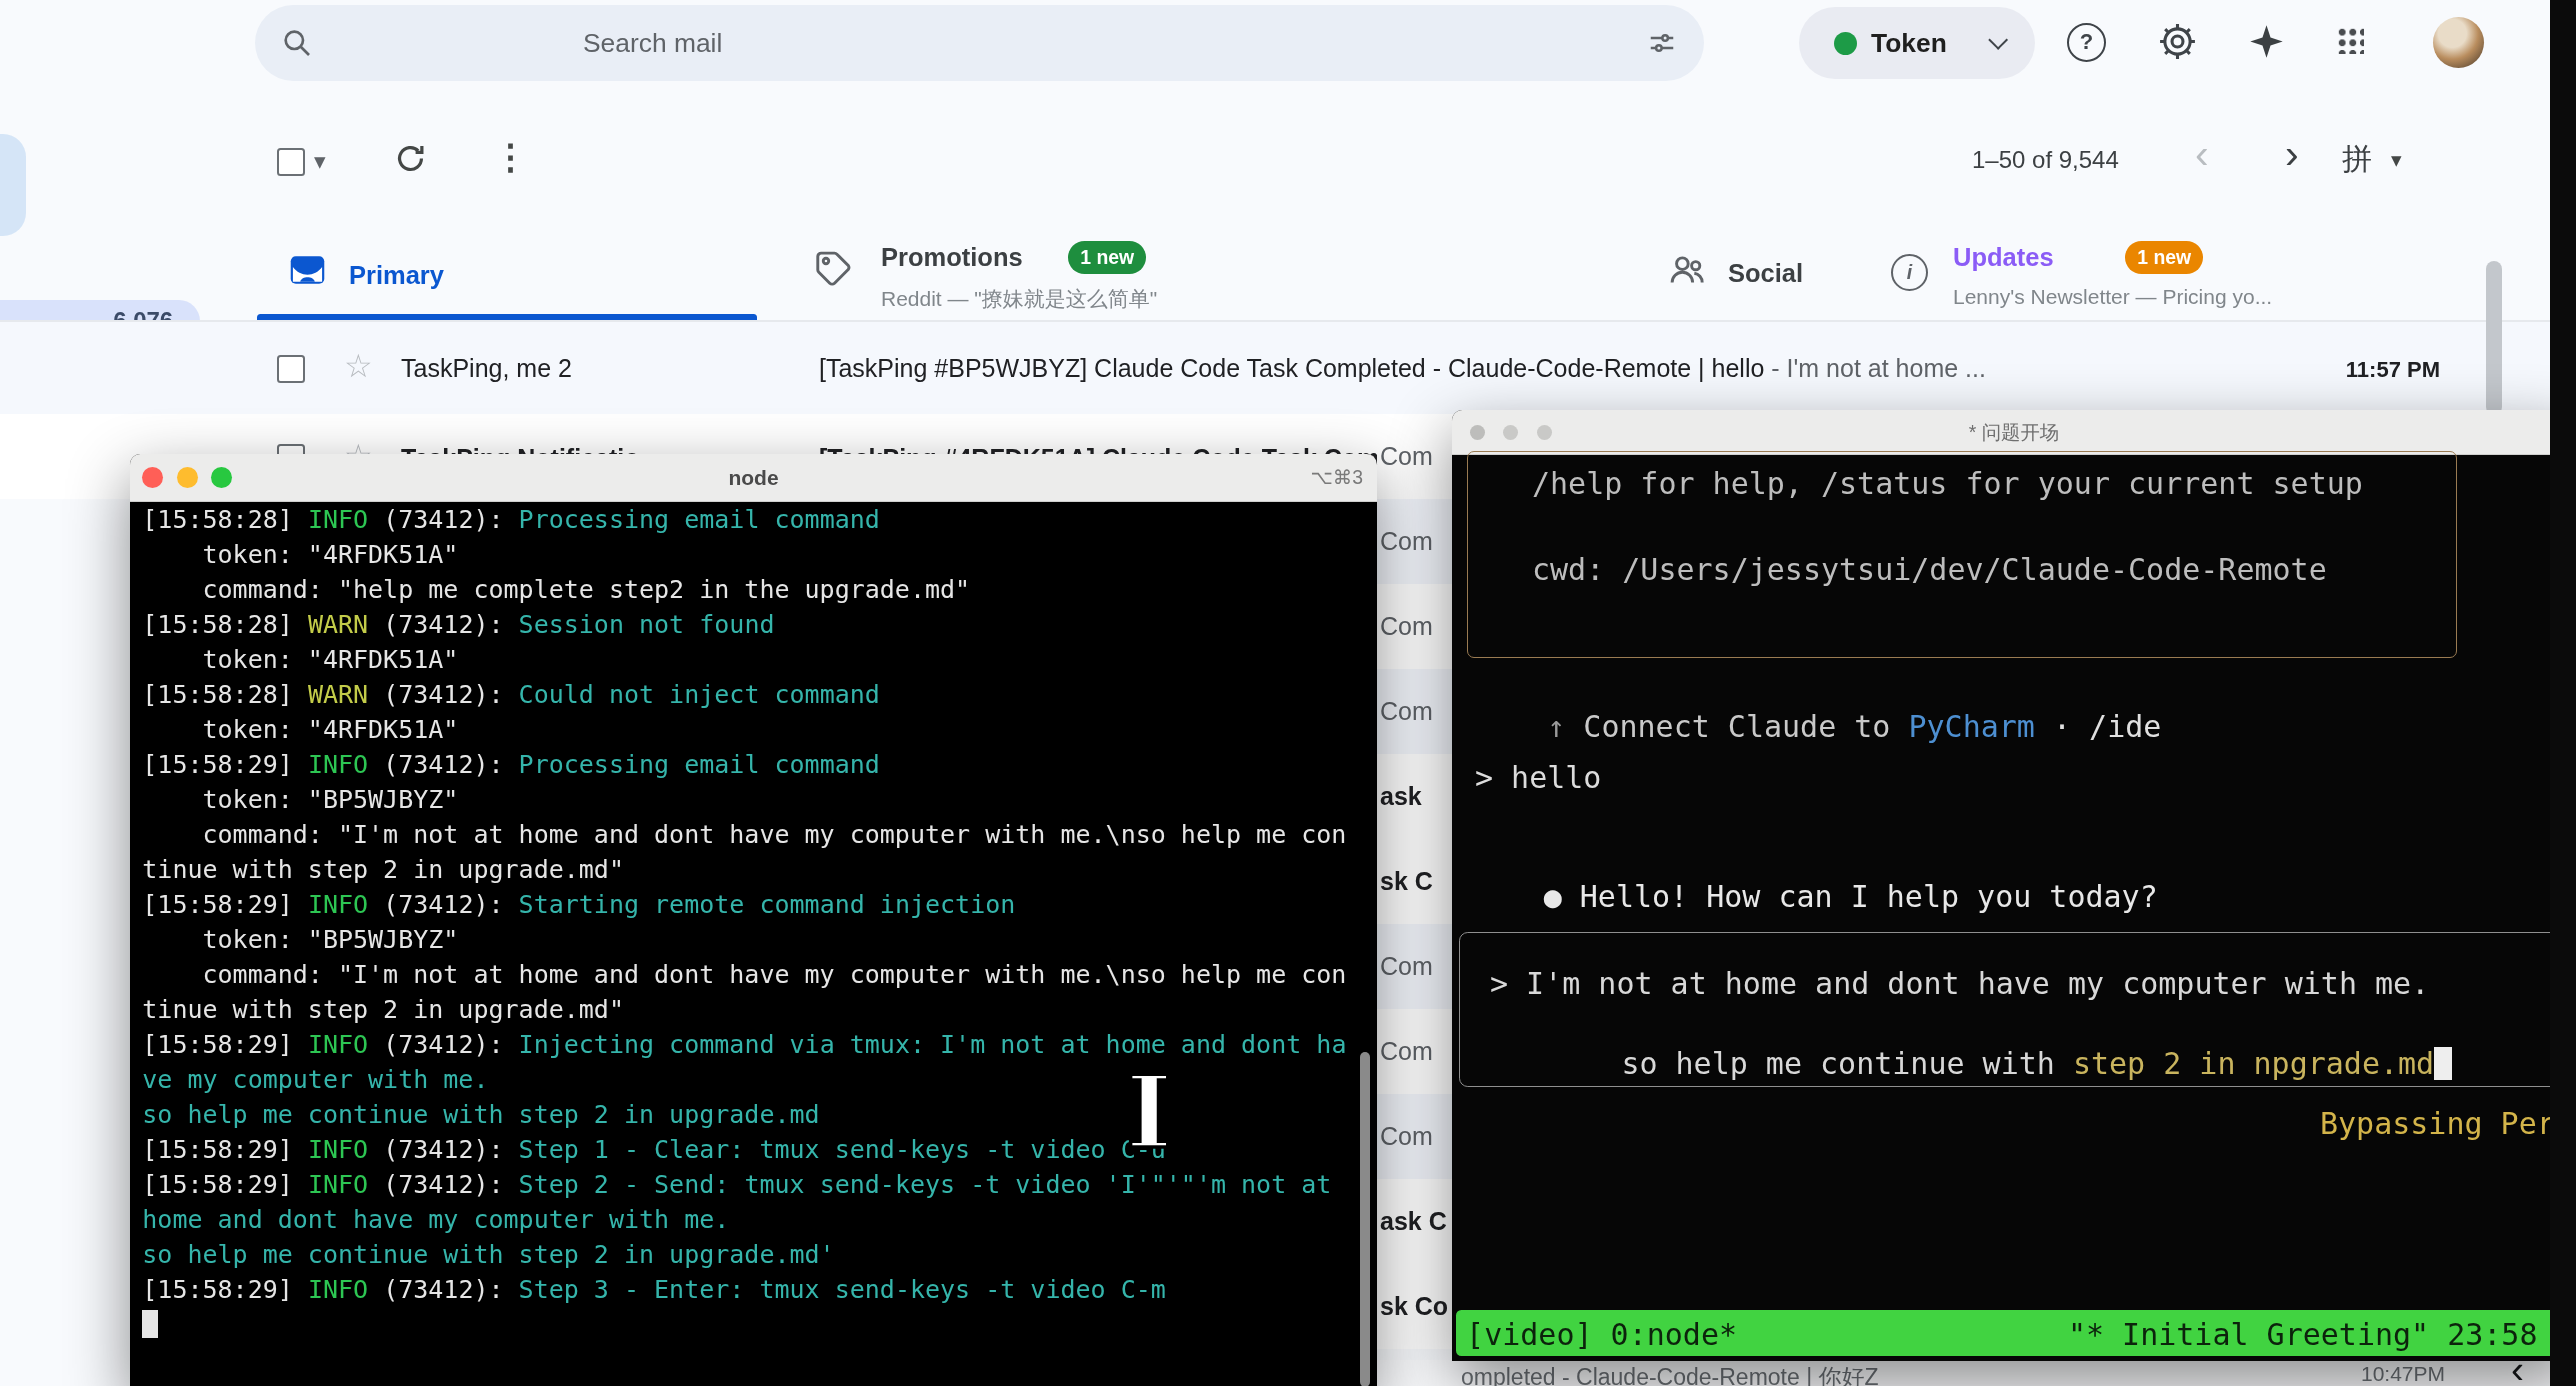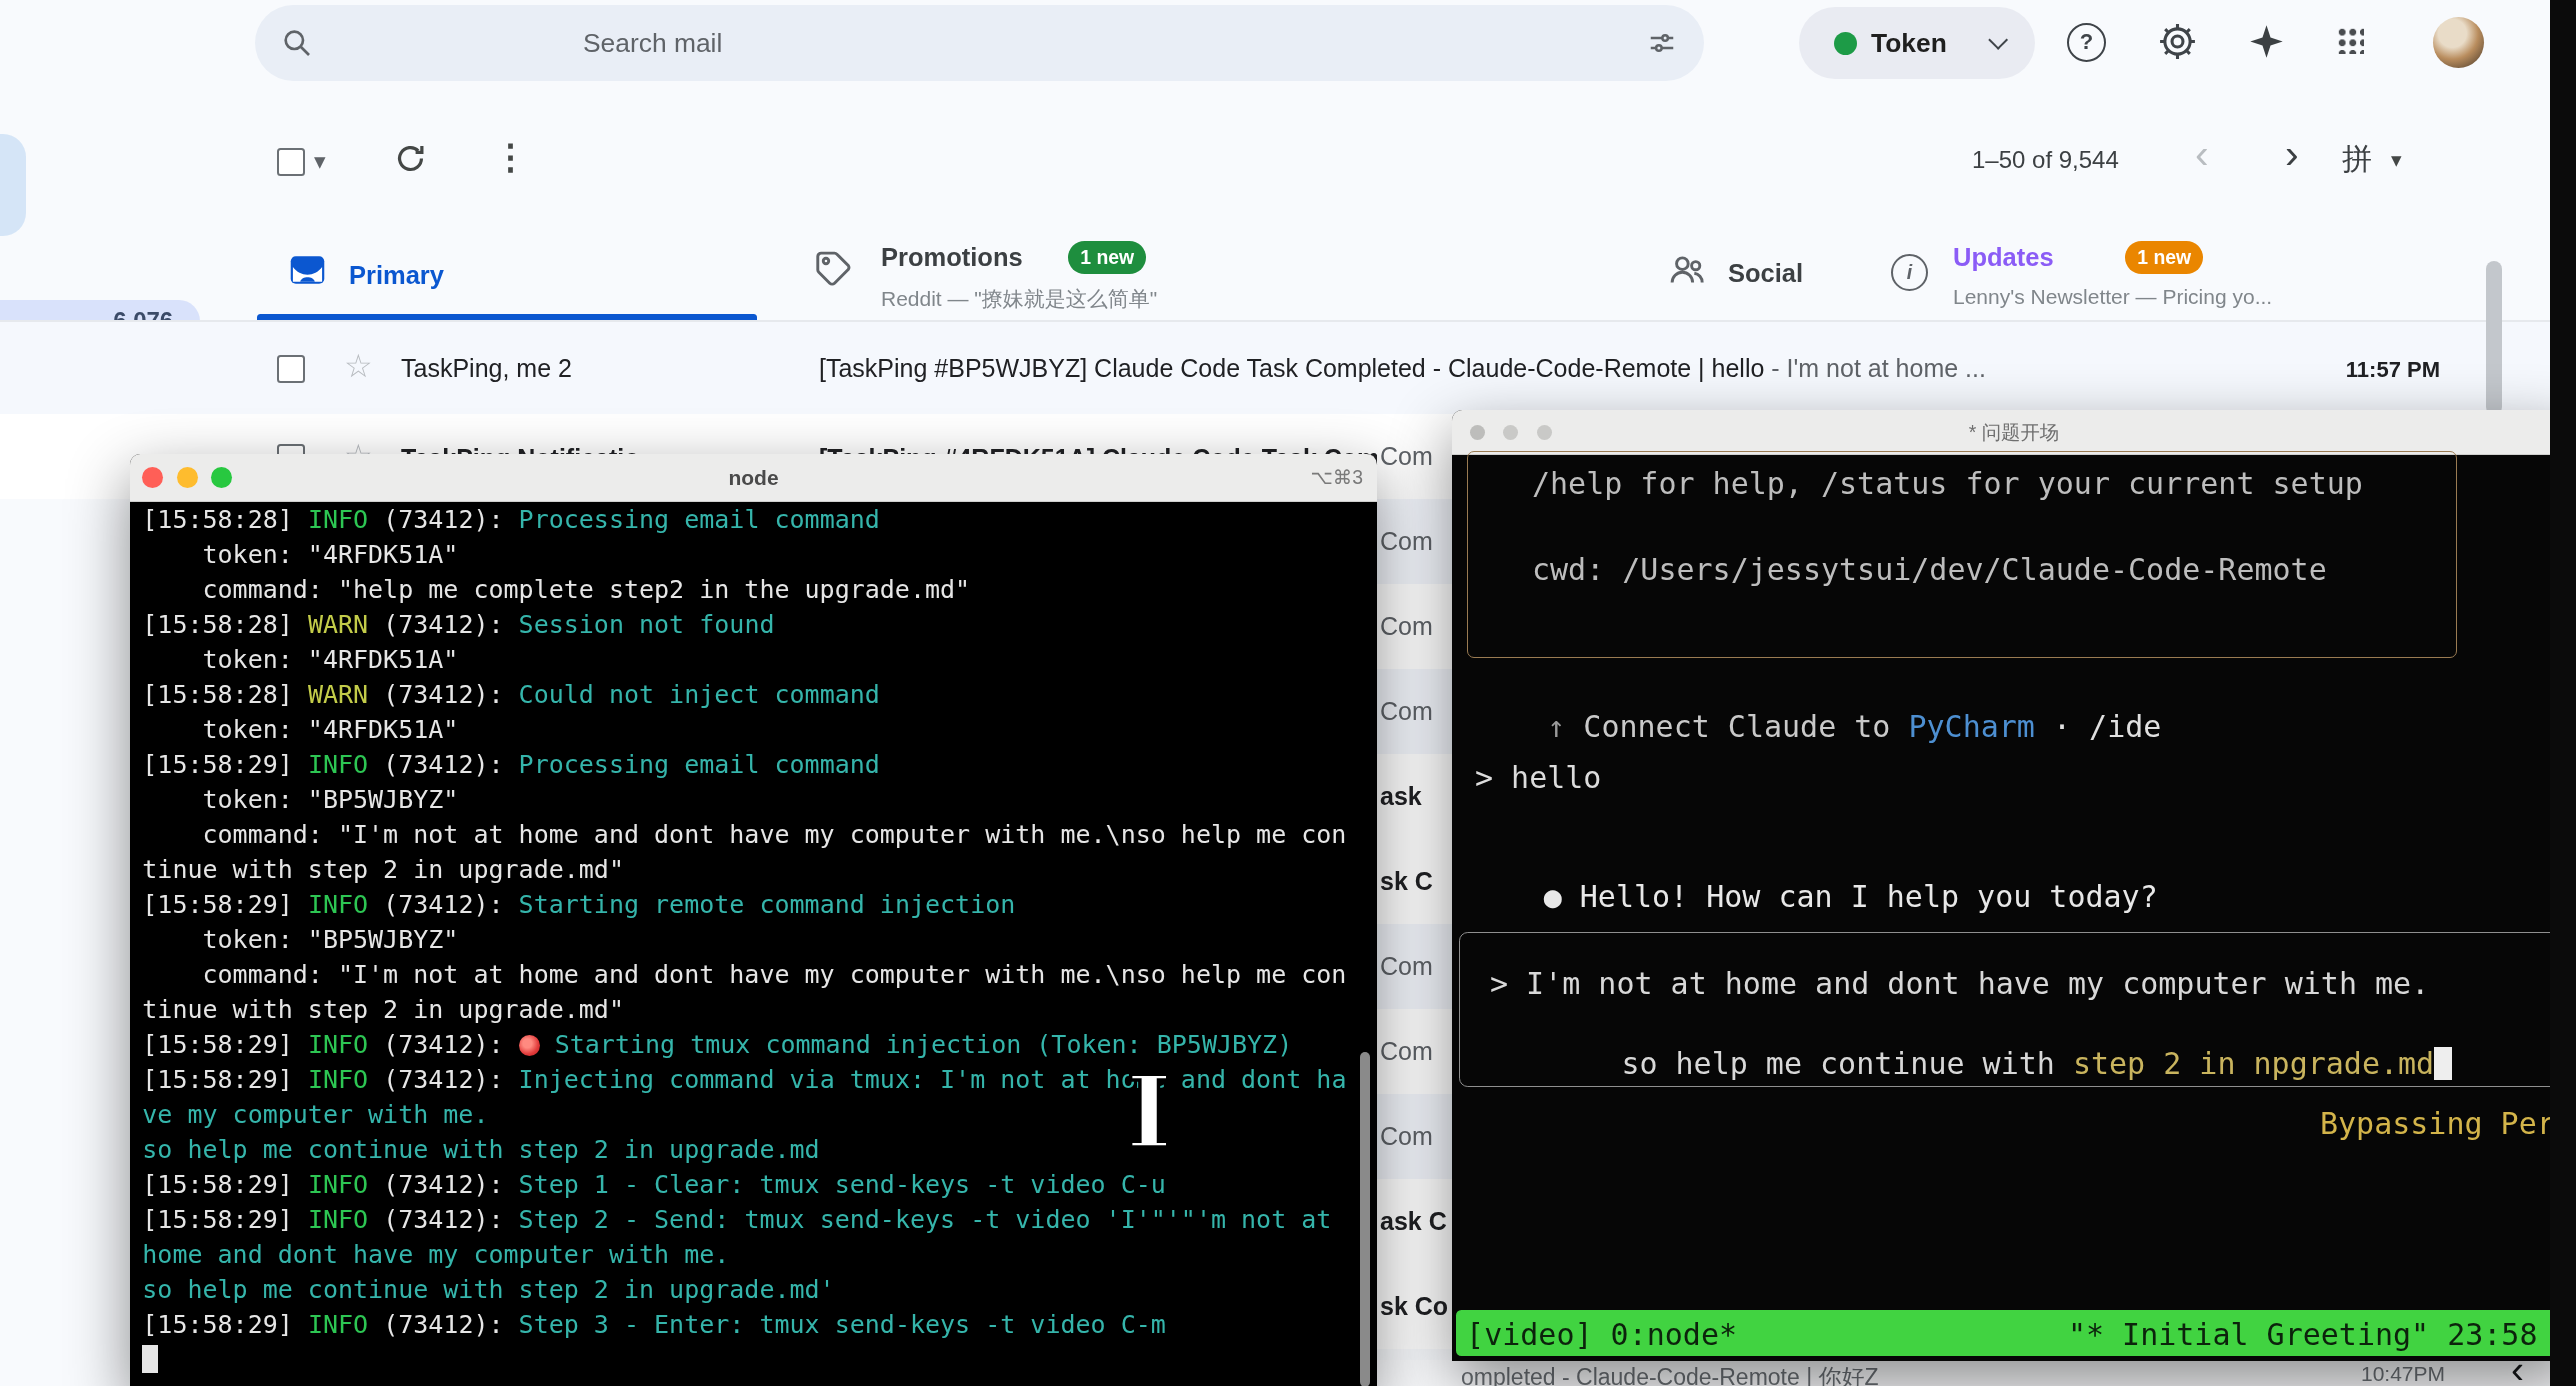--- a/index.html
+++ b/index.html
@@ -231,21 +231,20 @@
       <div class="tl"><span class="white">[15:58:28] </span><span class="lv-warn">WARN</span><span class="white"> (73412): </span><span class="teal">Could not inject command</span></div>
       <div class="tl"><span class="white">    token: "4RFDK51A"</span></div>
       <div class="tl"><span class="white">[15:58:29] </span><span class="lv-info">INFO</span><span class="white"> (73412): </span><span class="teal">Processing email command</span></div>
       <div class="tl"><span class="white">    token: "BP5WJBYZ"</span></div>
       <div class="tl"><span class="white">    command: "I'm not at home and dont have my computer with me.\nso help me con</span></div>
       <div class="tl"><span class="white">tinue with step 2 in upgrade.md"</span></div>
       <div class="tl"><span class="white">[15:58:29] </span><span class="lv-info">INFO</span><span class="white"> (73412): </span><span class="teal">Starting remote command injection</span></div>
       <div class="tl"><span class="white">    token: "BP5WJBYZ"</span></div>
       <div class="tl"><span class="white">    command: "I'm not at home and dont have my computer with me.\nso help me con</span></div>
       <div class="tl"><span class="white">tinue with step 2 in upgrade.md"</span></div>
-      <div class="tl"><span class="white">[15:58:29] </span><span class="lv-info">INFO</span><span class="white"> (73412): </span><span class="emoji-dot"></span><span class="white"> </span><span class="teal">Starting tmux command injection (Token: BP5WJBYZ)</span></div>
       <div class="tl"><span class="white">[15:58:29] </span><span class="lv-info">INFO</span><span class="white"> (73412): </span><span class="teal">Injecting command via tmux: I'm not at home and dont ha</span></div>
       <div class="tl"><span class="teal">ve my computer with me.</span></div>
       <div class="tl"><span class="teal">so help me continue with step 2 in upgrade.md</span></div>
       <div class="tl"><span class="white">[15:58:29] </span><span class="lv-info">INFO</span><span class="white"> (73412): </span><span class="teal">Step 1 - Clear: tmux send-keys -t video C-u</span></div>
       <div class="tl"><span class="white">[15:58:29] </span><span class="lv-info">INFO</span><span class="white"> (73412): </span><span class="teal">Step 2 - Send: tmux send-keys -t video 'I'"'"'m not at</span></div>
       <div class="tl"><span class="teal">home and dont have my computer with me.</span></div>
       <div class="tl"><span class="teal">so help me continue with step 2 in upgrade.md'</span></div>
       <div class="tl"><span class="white">[15:58:29] </span><span class="lv-info">INFO</span><span class="white"> (73412): </span><span class="teal">Step 3 - Enter: tmux send-keys -t video C-m</span></div>
       <div class="tl"><span class="blockcursor"></span></div>
     </div>

